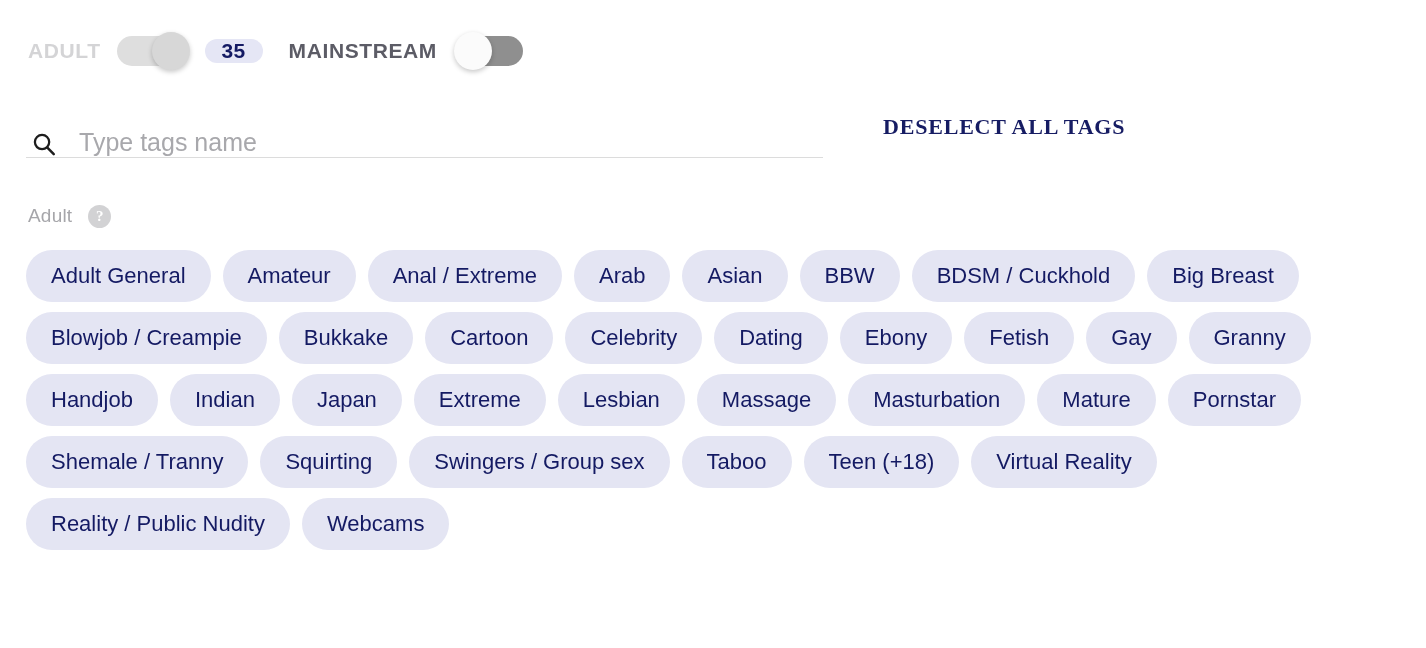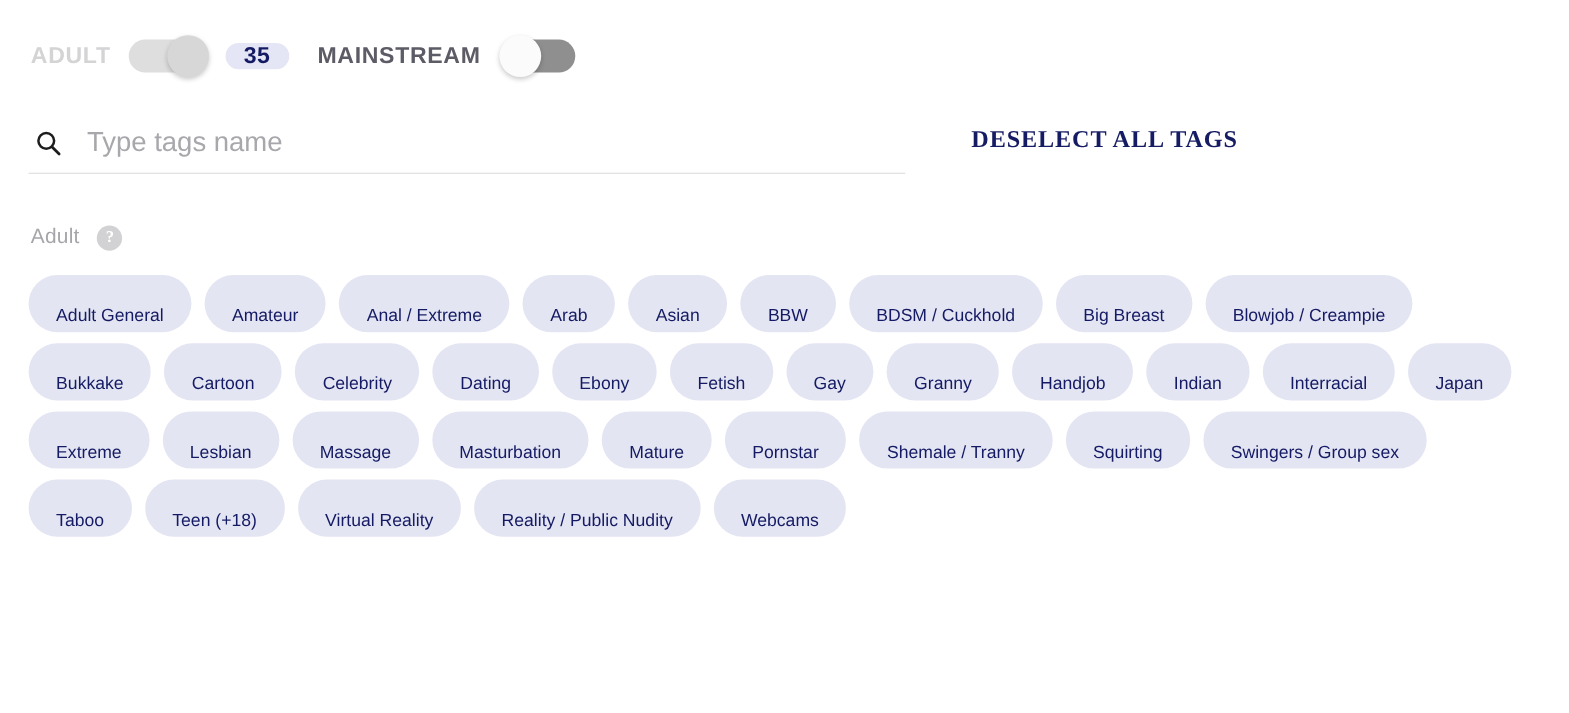--- a/index.html
+++ b/index.html
@@ -86,21 +86,21 @@
     padding: 30px 0 0 0;
     height: 92px;
   }
   .search-box {
     position: relative;
     width: 797px;
     margin-left: 26px;
     border-bottom: 1px solid #dcdcdc;
     height: 56px;
     display: flex;
-    align-items: center;
+    align-items: flex-end;
   }
   .search-icon {
     width: 26px;
     height: 26px;
     margin-left: 5px;
     margin-right: 22px;
     flex: none;
     display: block;
   }
   .search-input {
@@ -170,23 +170,23 @@
     margin-top: 20px;
     gap: 10px 12px;
     max-width: 1400px;
   }
   .tag-chip {
     background: #e4e5f3;
     color: #141a63;
     border: none;
     border-radius: 26px;
     height: 52px;
-    padding: 12px 25px;
+    padding: 0 25px;
     font-family: "Liberation Sans", sans-serif;
-    font-size: 16px;
+    font-size: 22px;
     line-height: 52px;
     cursor: pointer;
     white-space: nowrap;
     display: inline-block;
   }
 </style>
 </head>
 <body>
 
 <div class="toggle-bar">
@@ -237,21 +237,20 @@
     <button class="tag-chip">Bukkake</button>
     <button class="tag-chip">Cartoon</button>
     <button class="tag-chip">Celebrity</button>
     <button class="tag-chip">Dating</button>
     <button class="tag-chip">Ebony</button>
     <button class="tag-chip">Fetish</button>
     <button class="tag-chip">Gay</button>
     <button class="tag-chip">Granny</button>
     <button class="tag-chip">Handjob</button>
     <button class="tag-chip">Indian</button>
-    <button class="tag-chip">Interracial</button>
     <button class="tag-chip">Japan</button>
     <button class="tag-chip">Extreme</button>
     <button class="tag-chip">Lesbian</button>
     <button class="tag-chip">Massage</button>
     <button class="tag-chip">Masturbation</button>
     <button class="tag-chip">Mature</button>
     <button class="tag-chip">Pornstar</button>
     <button class="tag-chip">Shemale / Tranny</button>
     <button class="tag-chip">Squirting</button>
     <button class="tag-chip">Swingers / Group sex</button>

